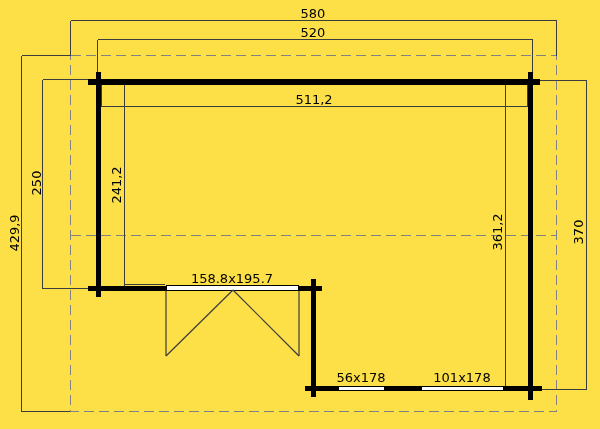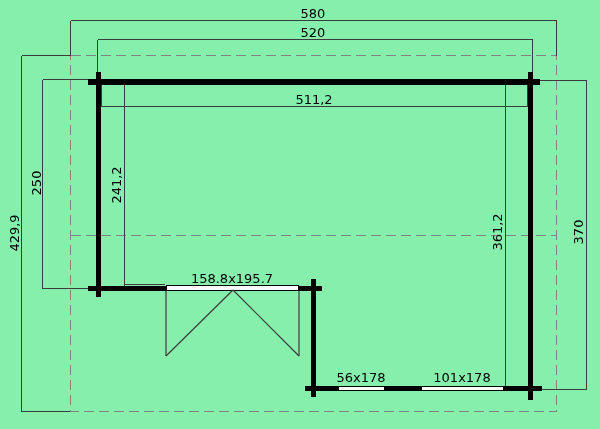--- a/index.html
+++ b/index.html
@@ -1,19 +1,19 @@
 <!DOCTYPE html>
 <html><head>
 <meta charset="utf-8">
 <style>
   html,body{margin:0;padding:0;background:#ffffff;}
   .canvas{
     position:relative;
     width:600px;height:429px;
-    background:#86efac;
+    background:#fde047;
     font-family:"DejaVu Sans","Liberation Sans",sans-serif;
     overflow:hidden;
   }
   svg{display:block;}
   text{
     font-family:"DejaVu Sans","Liberation Sans",sans-serif;
     font-size:13px;
     fill:#000000;
   }
   .thin{stroke:#3c3c3c;stroke-width:1;fill:none;shape-rendering:crispEdges;}

